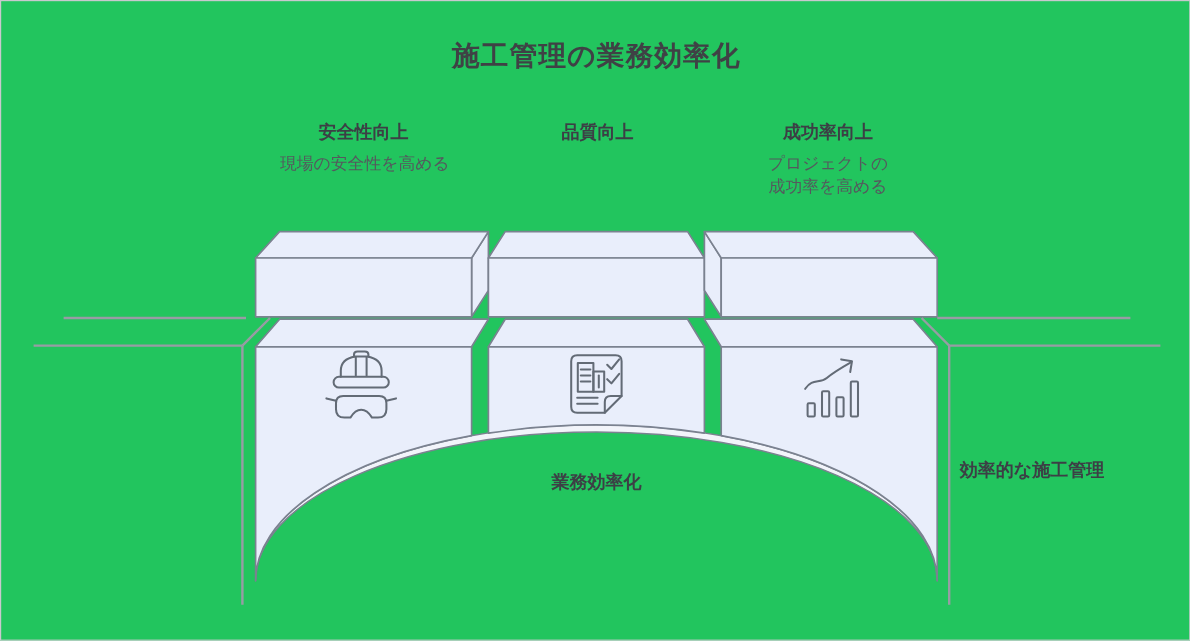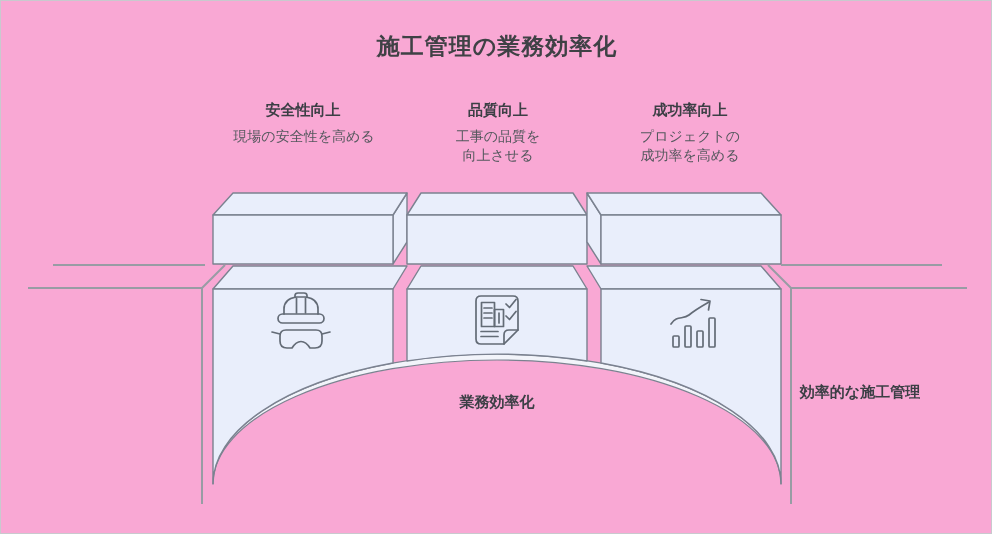--- a/index.html
+++ b/index.html
@@ -1,19 +1,19 @@
 <!DOCTYPE html>
 <html style="--box-fill: #e9eefb; --box-stroke: #7b8290; --soffit-fill: #f2f4fa; --deck-stroke: #989ca4; --icon-stroke: #636b76; --title-color: #3f4145; --heading-color: #3c3f45; --body-color: #55585e; --frame-border: #c9c9ce;"><head>
 <meta charset="utf-8">
 <style>
   html,body{margin:0;padding:0;background:#fff;}
   .canvas{
     position:relative;width:990px;height:532px;
     border:1px solid var(--frame-border);
-    background:#f9a8d4;overflow:hidden;
+    background:#22c55e;overflow:hidden;
     font-family:"Liberation Sans", sans-serif;
   }
   .txt{position:absolute;white-space:nowrap;transform:translateX(-50%);text-align:center;}
   .title{top:30px;left:496px;font-size:23px;font-weight:bold;color:var(--title-color);letter-spacing:1px;}
   .col-head{top:100px;font-size:15px;font-weight:bold;color:var(--heading-color);}
   .col-desc{top:126px;font-size:14px;line-height:19px;color:var(--body-color);}
   .side-label{font-size:15px;font-weight:bold;color:var(--heading-color);}
   .center-label{top:392px;left:496px;font-size:15px;font-weight:bold;color:var(--heading-color);}
   svg{position:absolute;left:0;top:0;}
   .box{fill:var(--box-fill);stroke:var(--box-stroke);stroke-width:1.4;stroke-linejoin:round;}
@@ -105,24 +105,20 @@
   <div class="txt title">施工管理の業務効率化</div>
 
   <div class="txt col-head" style="left:302px">安全性向上</div>
   <div class="txt col-head" style="left:497px">品質向上</div>
   <div class="txt col-head" style="left:689px">成功率向上</div>
 
   <div class="txt col-desc" style="left:303px">
     <div>現場の安全性を高める</div>
     <div></div>
   </div>
-  <div class="txt col-desc" style="left:497px">
-    <div>工事の品質を</div>
-    <div>向上させる</div>
-  </div>
   <div class="txt col-desc" style="left:689px">
     <div>プロジェクトの</div>
     <div>成功率を高める</div>
   </div>
 
   <div class="txt side-label" style="left:859px;top:382px">効率的な施工管理</div>
   <div class="txt center-label">業務効率化</div>
 </div>
 
 </body></html>

